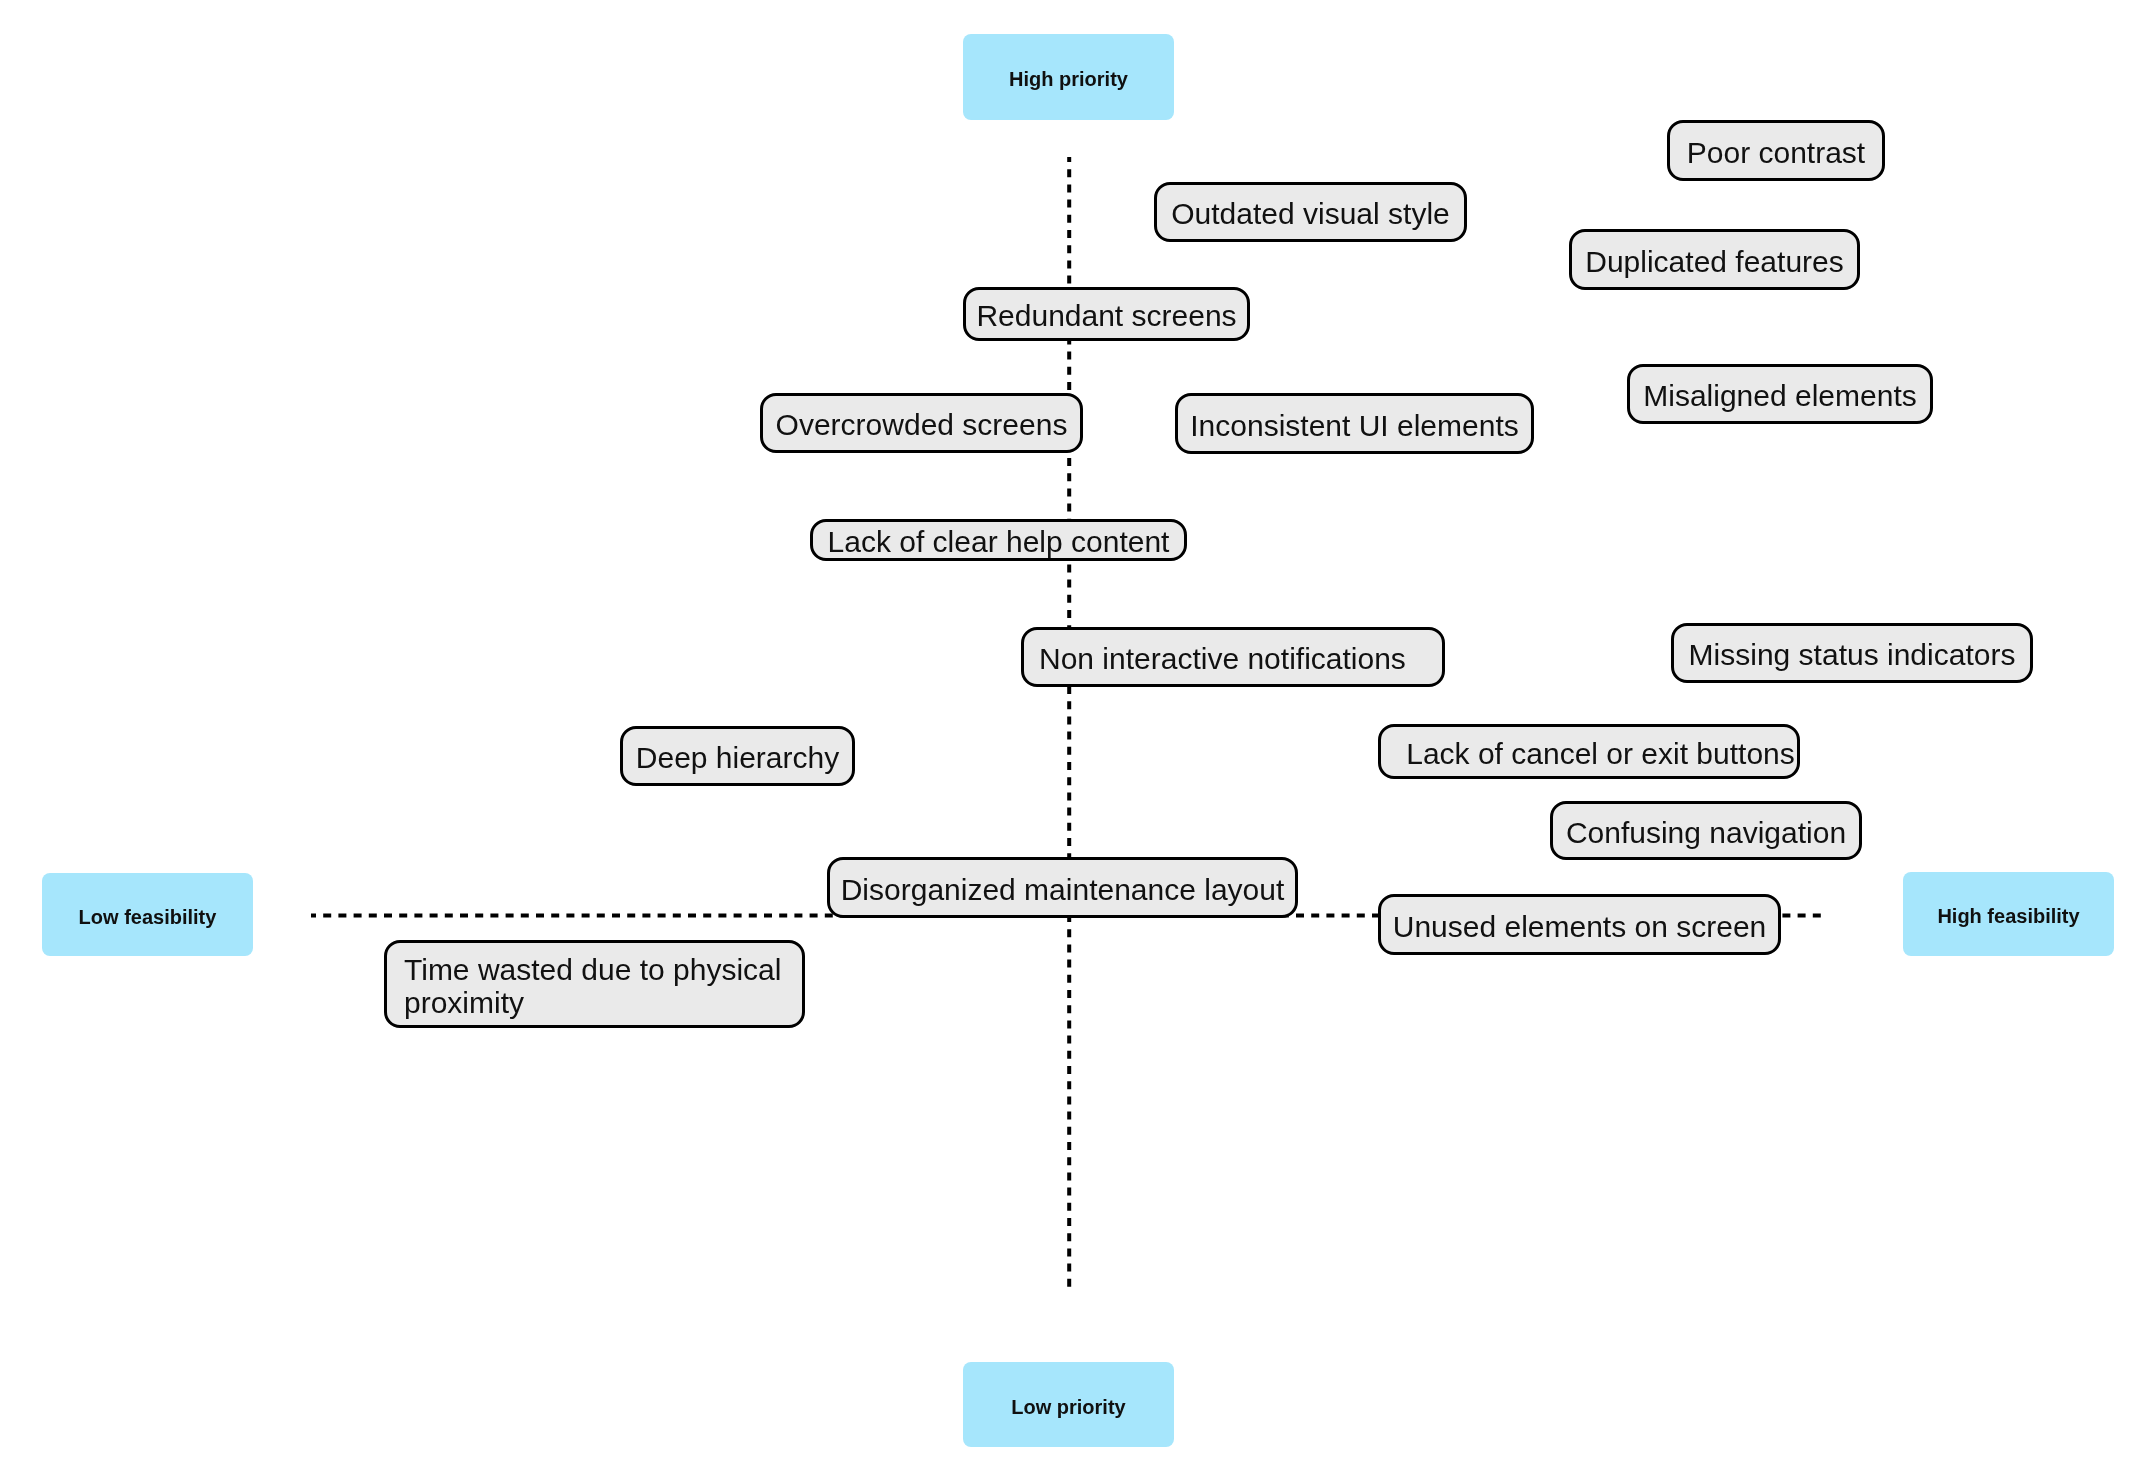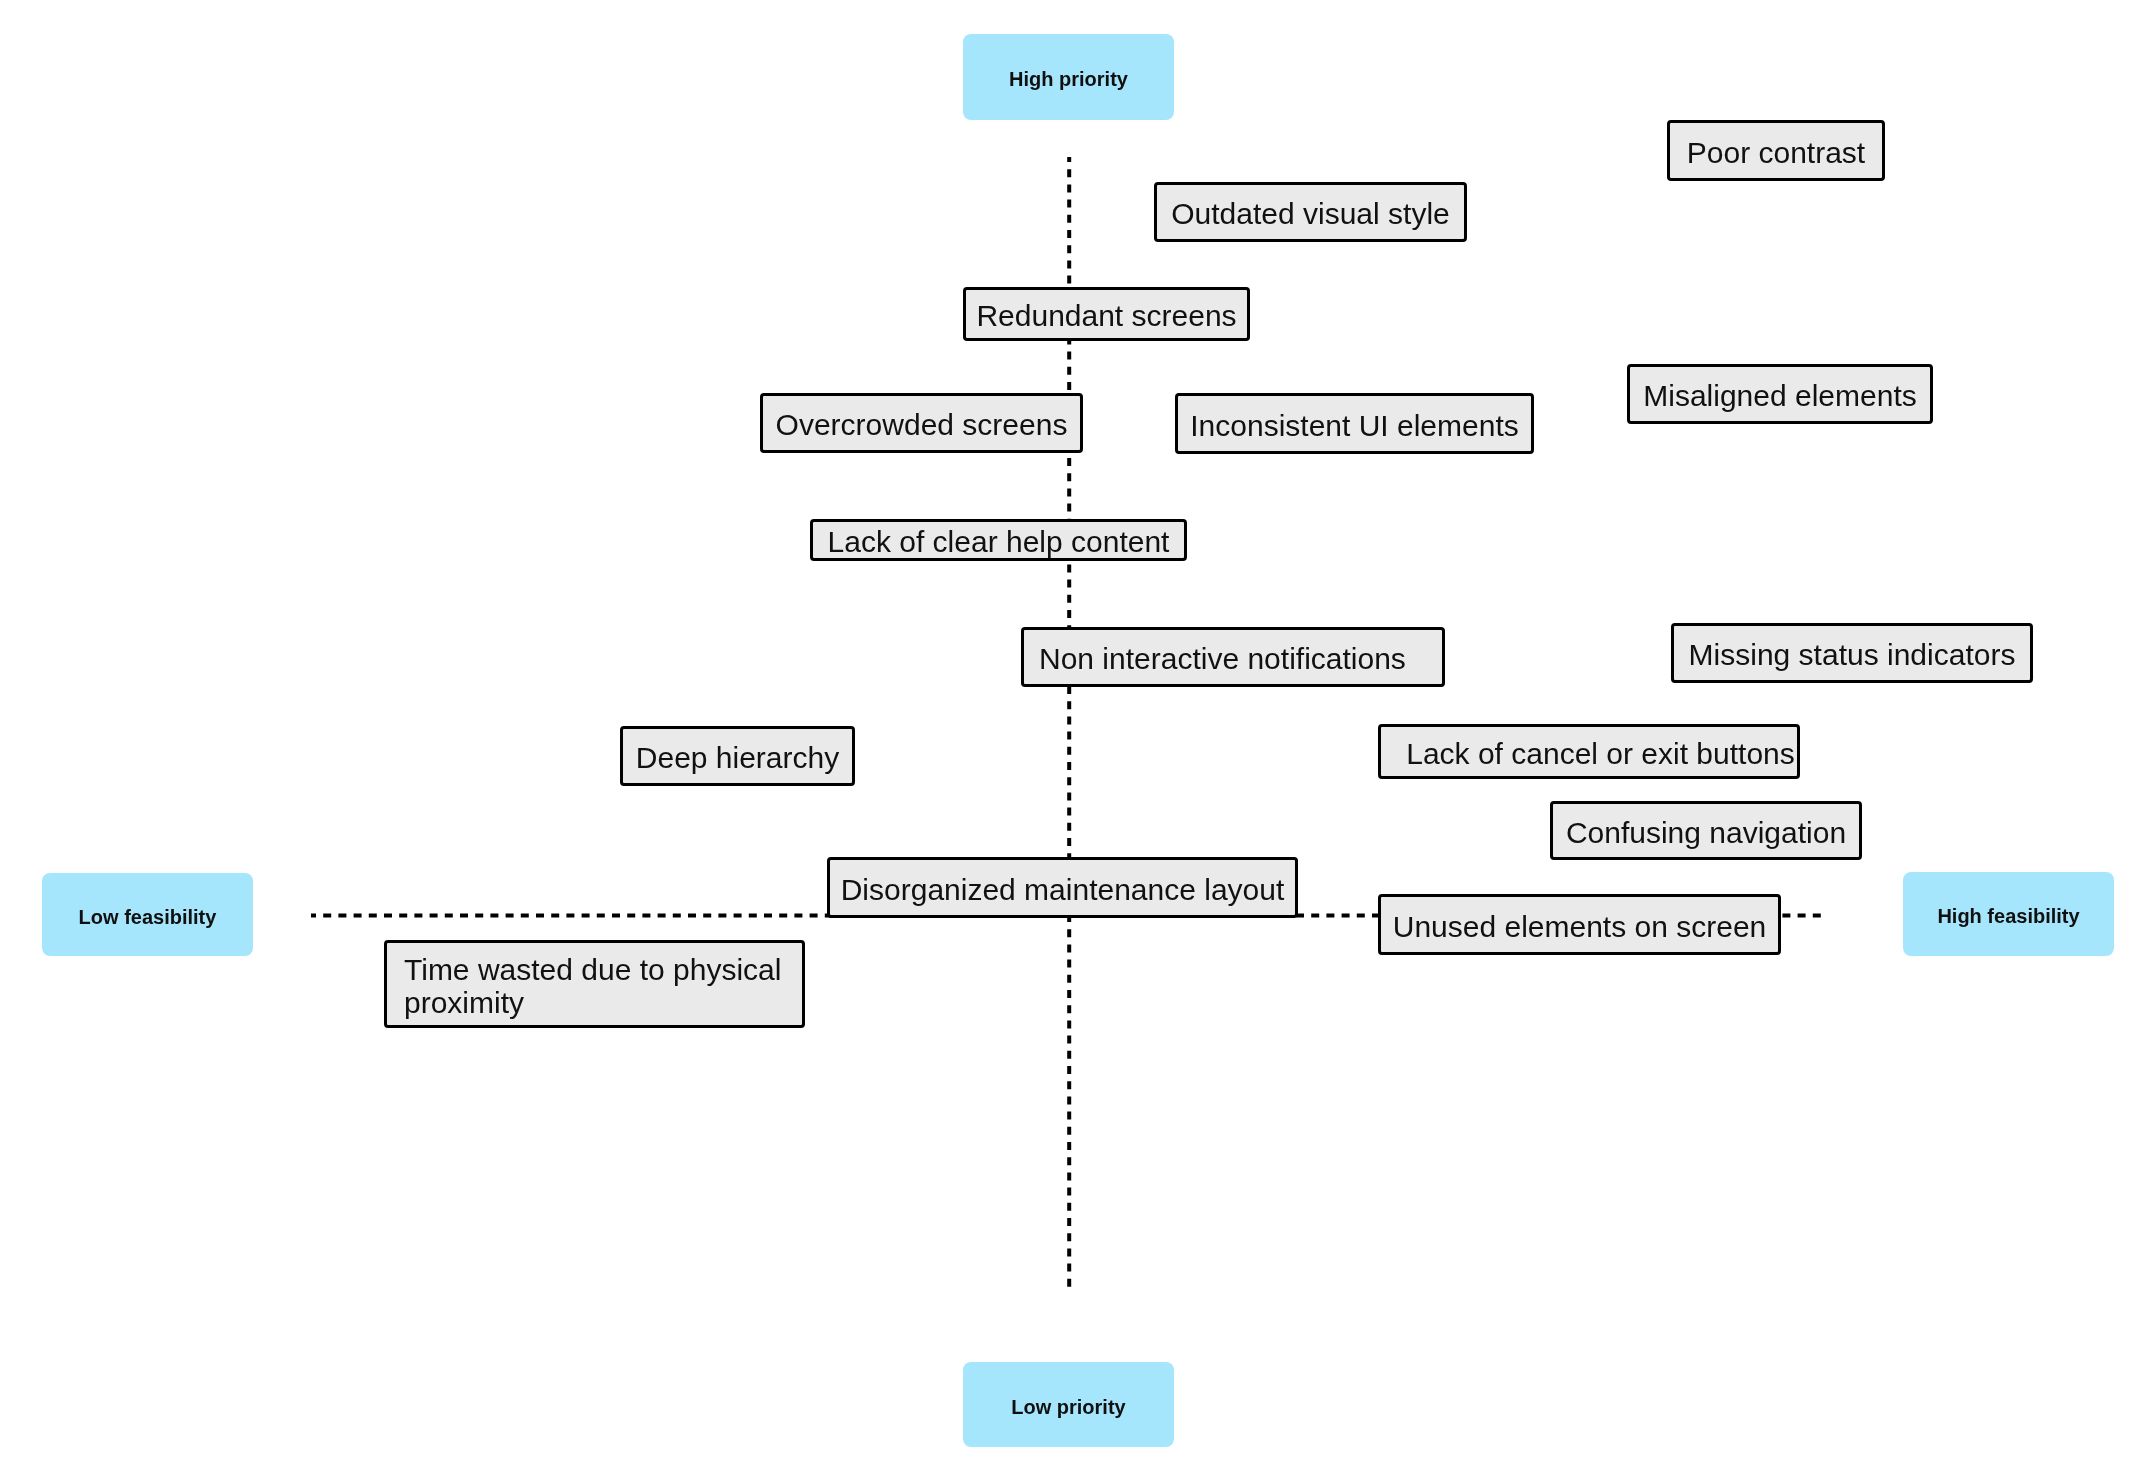--- a/index.html
+++ b/index.html
@@ -23,21 +23,21 @@
     width: 2134px;
     height: 1479px;
   }
   #axis-layer svg { display: block; }
 
   .note {
     position: absolute;
     box-sizing: border-box;
     background: #eaeaea;
     border: 3px solid #000000;
-    border-radius: 4px;
+    border-radius: 16px;
     color: #111111;
     font-size: 30px;
     line-height: 33px;
     display: flex;
     align-items: center;
     justify-content: center;
     padding: 3px 0 0 0;
     white-space: pre;
     will-change: transform;
   }
@@ -70,20 +70,21 @@
 
   <div id="axis-layer">
     <svg width="2134" height="1479">
       <line id="priority-axis-line" stroke="#000000" stroke-width="4" stroke-dasharray="8 7.2" stroke-dashoffset="3" stroke-linecap="butt" x1="1069.2" y1="157" x2="1069.2" y2="1292.5"></line>
       <line id="feasibility-axis-line" stroke="#000000" stroke-width="4" stroke-dasharray="8 7.2" stroke-dashoffset="3" stroke-linecap="butt" x1="311" y1="915.5" x2="1827" y2="915.5"></line>
     </svg>
   </div>
 
   <div class="note" id="box-poor-contrast" style="left: 1667px; top: 120px; width: 218px; height: 61px;">Poor contrast</div>
   <div class="note" id="box-outdated-visual-style" style="left: 1154px; top: 182px; width: 313px; height: 60px;">Outdated visual style</div>
+  <div class="note" id="box-duplicated-features" style="left: 1569px; top: 229px; width: 291px; height: 61px;">Duplicated features</div>
   <div class="note" id="box-redundant-screens" style="left: 963px; top: 287px; width: 287px; height: 54px;">Redundant screens</div>
   <div class="note" id="box-misaligned-elements" style="left: 1627px; top: 364px; width: 306px; height: 60px;">Misaligned elements</div>
   <div class="note" id="box-overcrowded-screens" style="left: 760px; top: 393px; width: 323px; height: 60px;">Overcrowded screens</div>
   <div class="note" id="box-inconsistent-ui-elements" style="left: 1175px; top: 393px; width: 359px; height: 61px;">Inconsistent UI elements</div>
   <div class="note" id="box-lack-of-clear-help-content" style="left: 810px; top: 519px; width: 377px; height: 42px;">Lack of clear help content</div>
   <div class="note" id="box-missing-status-indicators" style="left: 1671px; top: 623px; width: 362px; height: 60px;">Missing status indicators</div>
   <div class="note left" id="box-non-interactive-notifications" style="left: 1021px; top: 627px; width: 424px; height: 60px; padding-left: 15px;">Non interactive notifications</div>
   <div class="note" id="box-deep-hierarchy" style="left: 620px; top: 726px; width: 235px; height: 60px;">Deep hierarchy</div>
   <div class="note" id="box-lack-of-cancel-or-exit-buttons" style="left: 1378px; top: 724px; width: 422px; height: 55px; padding-left: 23px;">Lack of cancel or exit buttons</div>
   <div class="note" id="box-confusing-navigation" style="left: 1550px; top: 801px; width: 312px; height: 59px;">Confusing navigation</div>

